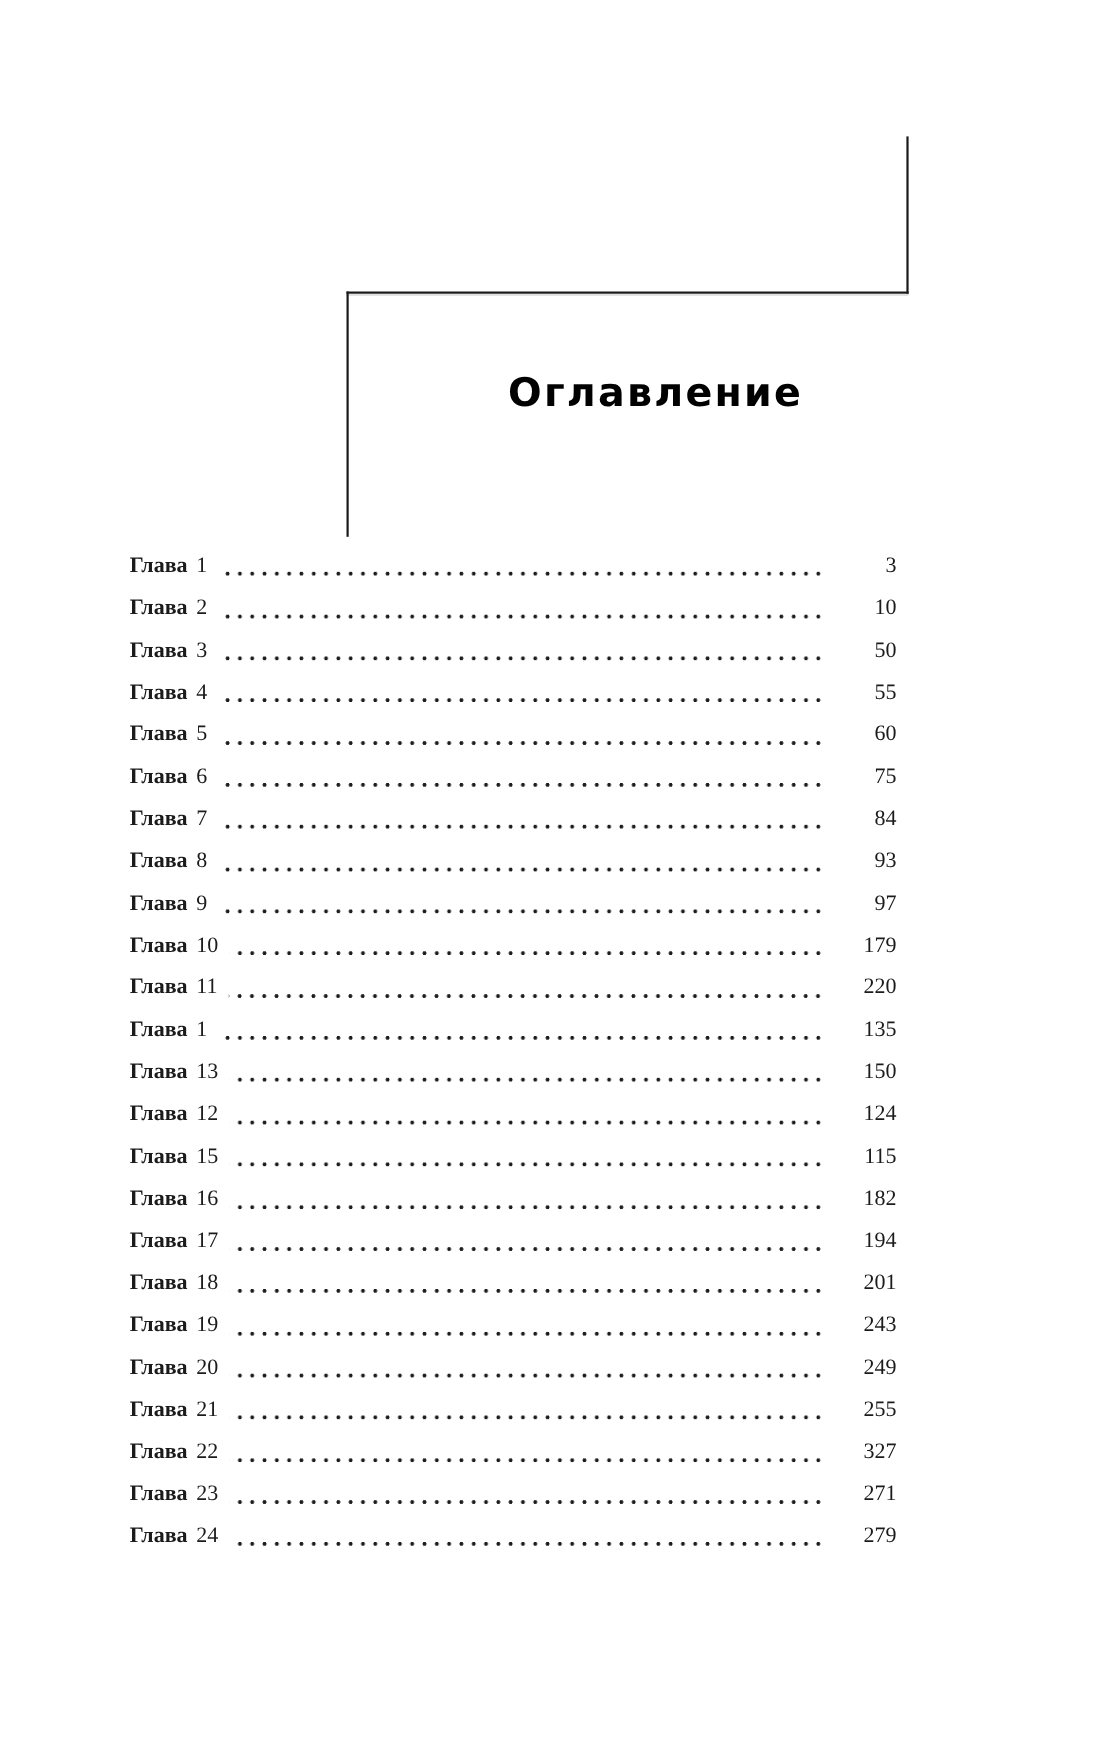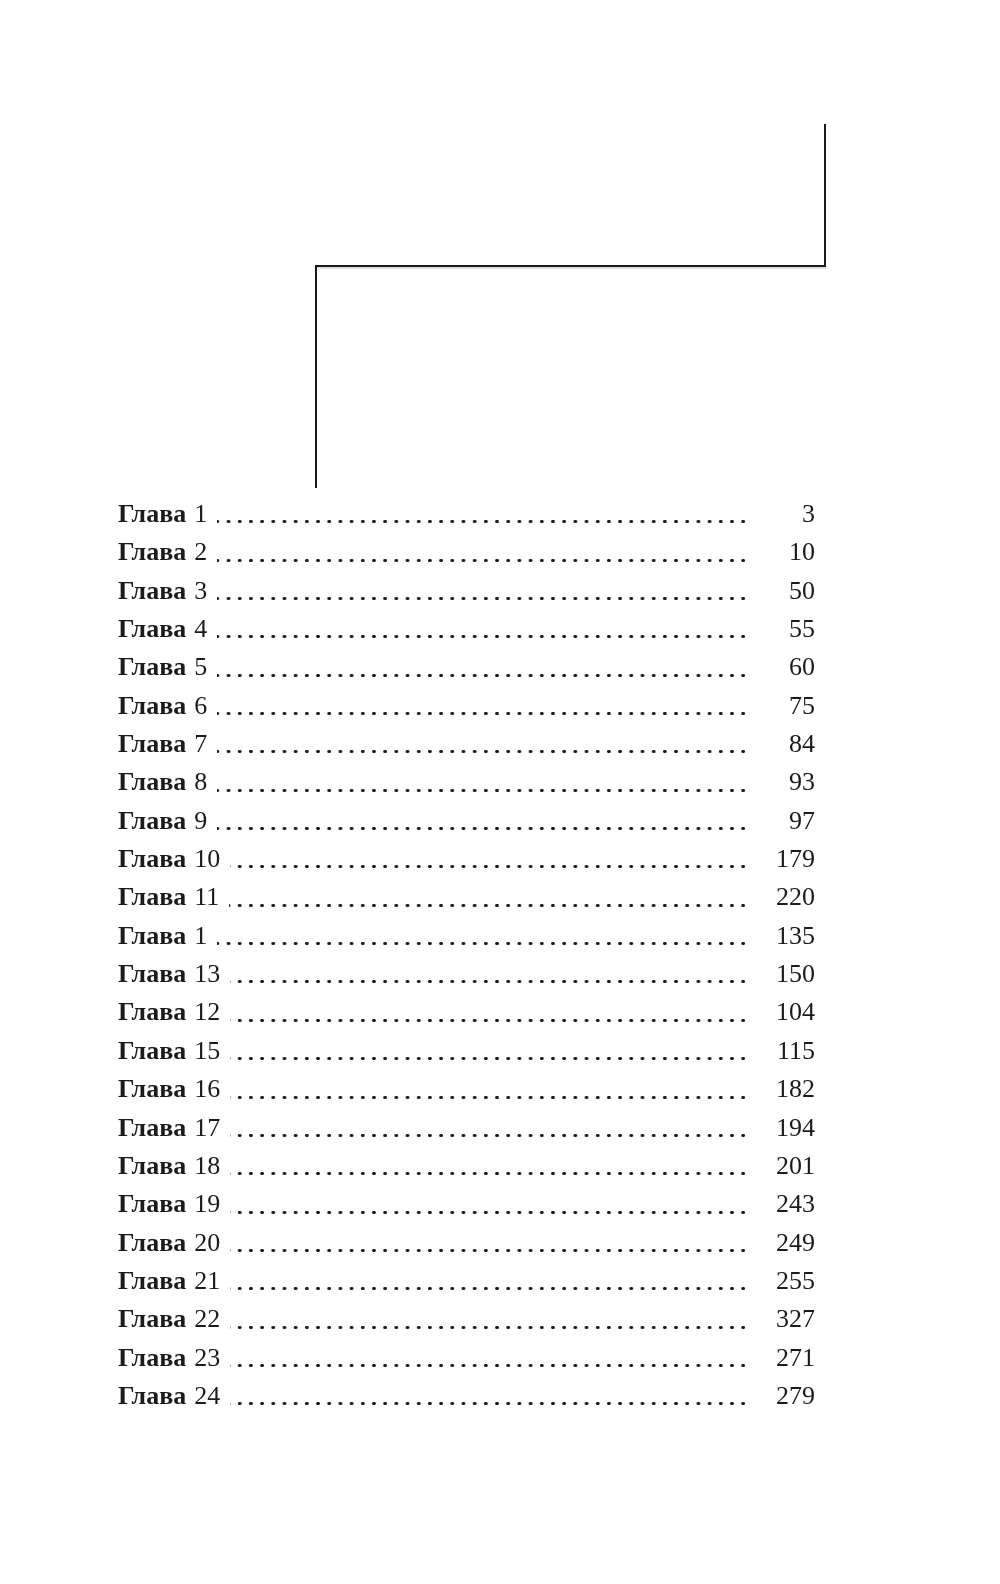--- a/index.html
+++ b/index.html
@@ -53,21 +53,21 @@
     letter-spacing: 2px;
     color: #000000;
     white-space: nowrap;
   }
   
   .toc {
     position: absolute;
     left: 118px;
     top: 495px;
     width: 697px;
-    font-size: 26px;
+    font-size: 20px;
     color: #1b1b1b;
   }
   .toc-row {
     display: flex;
     align-items: baseline;
     height: 38.35px;
     line-height: 38.35px;
     white-space: nowrap;
   }
   .chap-word {
@@ -93,20 +93,21 @@
 </style>
 </head>
 <body>
 
 <div class="page">
 
   <div class="rule rule-right-v"></div>
   <div class="rule rule-h"></div>
   <div class="rule rule-left-v"></div>
 
+  <h1 class="title">Оглавление</h1>
 
   <div class="toc" id="toc-list">
       <div class="toc-row">
         <span class="chap-word">Глава</span>
         <span class="chap-num">1</span>
         <span class="dots"></span>
         <span class="pnum">3</span>
       </div>
       <div class="toc-row">
         <span class="chap-word">Глава</span>
@@ -177,21 +178,21 @@
       <div class="toc-row">
         <span class="chap-word">Глава</span>
         <span class="chap-num">13</span>
         <span class="dots"></span>
         <span class="pnum">150</span>
       </div>
       <div class="toc-row">
         <span class="chap-word">Глава</span>
         <span class="chap-num">12</span>
         <span class="dots"></span>
-        <span class="pnum">104</span>
+        <span class="pnum">124</span>
       </div>
       <div class="toc-row">
         <span class="chap-word">Глава</span>
         <span class="chap-num">15</span>
         <span class="dots"></span>
         <span class="pnum">115</span>
       </div>
       <div class="toc-row">
         <span class="chap-word">Глава</span>
         <span class="chap-num">16</span>

